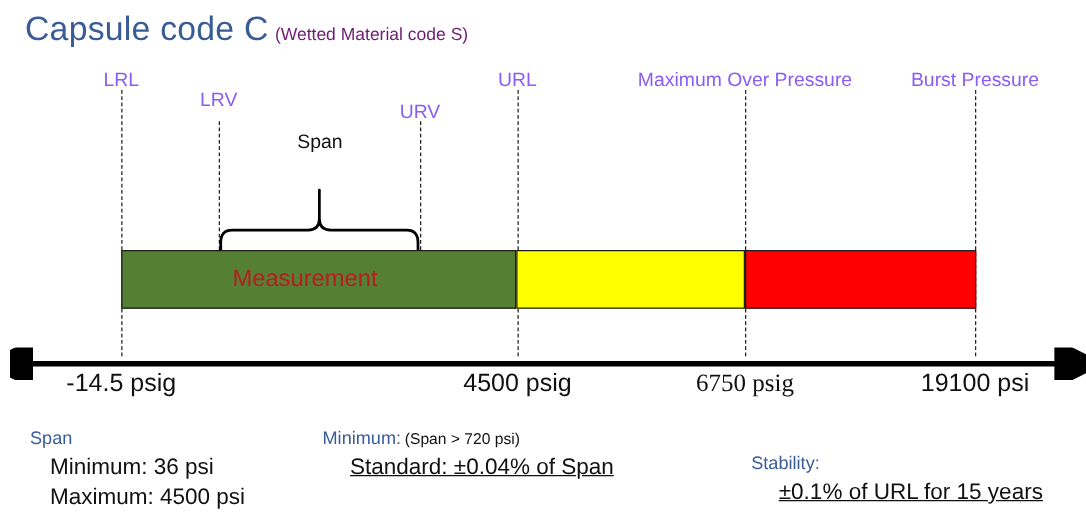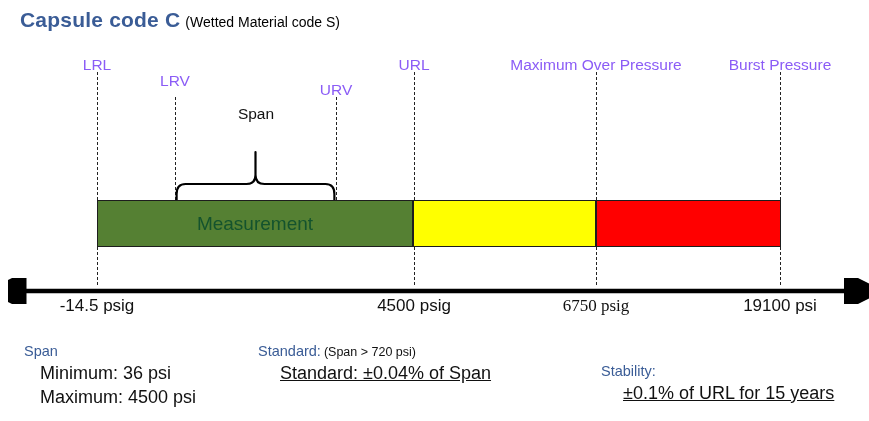--- a/index.html
+++ b/index.html
@@ -8,24 +8,24 @@
     background:#ffffff;
     font-family:"Liberation Sans", sans-serif;
     color:#000;
     overflow:hidden;
   }
   #stage{position:relative;width:869px;height:421px;}
 
   
   .title-row{position:absolute;left:20px;top:8px;white-space:nowrap;}
   .title-main{
-    font-size:21px;color:#3A5C96;letter-spacing:0.2px;font-weight:bold;
+    font-size:27px;color:#3A5C96;letter-spacing:0.2px;
   }
   .title-sub{
-    font-size:14px;color:#000000;margin-left:5px;
+    font-size:14px;color:#701a75;margin-left:5px;
   }
 
   
   .mlabel{
     position:absolute;font-size:15.5px;color:#8b5cf6;white-space:nowrap;
     transform:translateX(-50%);
   }
 
   
   .vline{
@@ -48,21 +48,21 @@
   
   .brace{position:absolute;left:170px;top:150px;}
   .span-text{
     position:absolute;font-size:15.5px;color:#111;
     transform:translateX(-50%);white-space:nowrap;
   }
 
   
   .axis{position:absolute;left:8px;top:278px;}
   .axis-label{
-    position:absolute;font-size:17px;color:#111;white-space:nowrap;
+    position:absolute;font-size:20px;color:#111;white-space:nowrap;
     transform:translateX(-50%);
   }
 
   
   .blk{position:absolute;white-space:nowrap;}
   .blk .hdr{color:#3A5C96;font-size:14.5px;}
   .blk .hdr-note{color:#111;font-size:12.5px;margin-left:3px;}
   .blk .ln{color:#111;font-size:18px;margin-top:3px;}
   .indent1{padding-left:16px;}
   .indent2{padding-left:22px;text-decoration:underline;}
@@ -91,21 +91,21 @@
       <div class="mlabel" style="left: 780px; top: 56px;">Burst Pressure</div>
     </div>
 
   <div class="span-text" id="span-label-el" style="left: 256px; top: 105px;">Span</div>
   <svg class="brace" id="span-brace-svg" width="161" height="52" viewBox="0 0 161 52" xmlns="http://www.w3.org/2000/svg" style="left: 175px;">
     <path id="brace-path" d="M1.6,50 L1.6,44 Q1.6,34 10.6,34 L71.5,34 Q80.5,34 80.5,25 L80.5,2 L80.5,25 Q80.5,34 89.5,34 L150.4,34 Q159.4,34 159.4,44 L159.4,50" fill="none" stroke="#000" stroke-width="2.2" stroke-linecap="butt" stroke-linejoin="round"></path>
   </svg>
 
   <div id="bar-layer">
       <div class="seg" style="left: 97px; width: 316px; background: rgb(85, 128, 51);"></div>
-      <div class="seg-label" style="left: 97px; width: 316px; color: #14532d;">Measurement</div>
+      <div class="seg-label" style="left: 86px; width: 316px; color: #b91c1c;">Measurement</div>
       <div class="seg" style="left: 413px; width: 183px; background: rgb(255, 255, 0);"></div>
       <div class="seg" style="left: 596px; width: 185px; background: rgb(255, 0, 0);"></div>
     </div>
 
   <svg class="axis" id="axis-svg" width="861" height="26" viewBox="0 0 861 26" xmlns="http://www.w3.org/2000/svg">
     <defs>
       <marker id="arrR" markerWidth="9" markerHeight="9" refX="1" refY="4.5" orient="auto">
         <path d="M0,0 L9,4.5 L0,9 z" fill="#000"></path>
       </marker>
       <marker id="arrL" markerWidth="9" markerHeight="9" refX="8" refY="4.5" orient="auto">
@@ -121,21 +121,21 @@
       <div class="axis-label" style="left: 780px; top: 296px;">19100 psi</div>
     </div>
 
   <div id="info-layer">
       <div class="blk" style="left: 24px; top: 342px;">
         <div><span class="hdr">Span</span></div>
         <div class="ln indent1">Minimum: 36 psi</div>
         <div class="ln indent1">Maximum: 4500 psi</div>
       </div>
       <div class="blk" style="left: 258px; top: 342px;">
-        <div><span class="hdr">Standard:</span><span class="hdr-note">(Span &gt; 720 psi)</span></div>
+        <div><span class="hdr">Minimum:</span><span class="hdr-note">(Span &gt; 720 psi)</span></div>
         <div class="ln indent2">Standard: ±0.04% of Span</div>
       </div>
       <div class="blk" style="left: 601px; top: 362px;">
         <div><span class="hdr">Stability:</span></div>
         <div class="ln indent2">±0.1% of URL for 15 years</div>
       </div>
     </div>
 
 </div>
 

